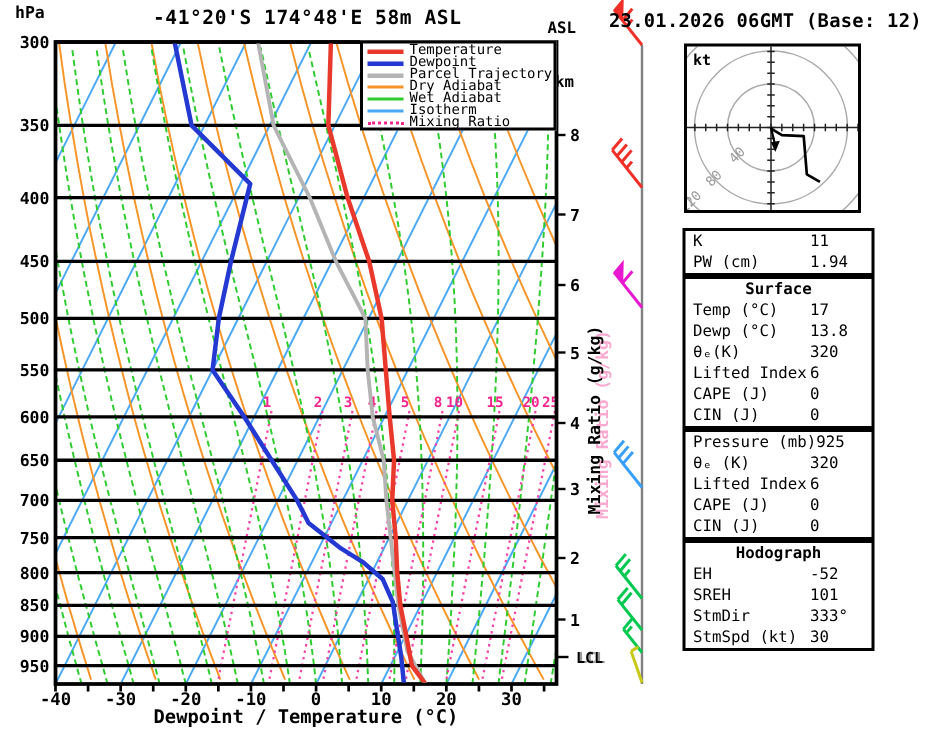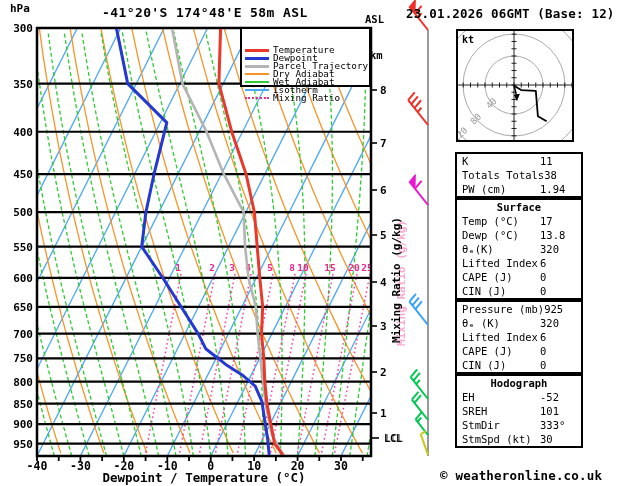--- a/index.html
+++ b/index.html
@@ -6,21 +6,21 @@
   #app{position:relative;width:629px;height:486px;background:#fff;overflow:hidden;
        font-family:"DejaVu Sans Mono","Liberation Mono",monospace;color:#000;}
   #chart-svg{position:absolute;left:0;top:0;}
   .hdr{position:absolute;white-space:pre;}
   .hpa{left:10px;top:2px;font-size:11px;font-weight:bold;}
   .title{left:54px;top:5px;font-size:13px;font-weight:bold;letter-spacing:0.4px;margin-left:48px;}
   .km{left:370px;top:1px;font-size:10.5px;font-weight:bold;margin-top:48px;}
   .asl{left:365px;top:13px;font-size:10.5px;font-weight:bold;}
   .date{left:406px;top:6px;font-size:12.5px;font-weight:bold;letter-spacing:0.2px;text-align:center;}
   #legend{position:absolute;left:240px;top:27px;width:131px;height:60px;background:#fff;
-          border:2px solid #000;box-sizing:border-box;z-index:3;padding:17px 0 0 3px;}
+          border:2px solid #000;box-sizing:border-box;z-index:3;padding:1px 0 0 3px;}
   .lgrow{display:flex;align-items:center;height:8px;}
   .lgswatch{width:24px;margin-right:4px;border-top-width:3px;border-top-style:solid;height:0;flex:0 0 24px;}
   .lgthin{border-top-width:2px;}
   .lgdot{border-top-style:dotted;}
   .lglabel{font-size:9.3px;line-height:8px;white-space:pre;}
   #tables{position:absolute;left:455px;top:152px;width:128px;z-index:2;}
   .tbox{border:2px solid #000;background:#fff;box-sizing:border-box;}
   .thead{text-align:center;font-size:10.5px;line-height:14px;font-weight:bold;white-space:pre;}
   .trow{display:flex;padding:0 5px;font-size:10.5px;line-height:14px;}
   .tlbl{flex:1;white-space:pre;}
@@ -353,24 +353,20 @@
         <span class="lglabel">Mixing Ratio</span>
       </div>
     </div>
   <div id="tables">
       <div class="tbox">
         <div class="trow">
           <span class="tlbl">K</span>
           <span class="tval">11</span>
         </div>
         <div class="trow">
-          <span class="tlbl">Totals Totals</span>
-          <span class="tval">38</span>
-        </div>
-        <div class="trow">
           <span class="tlbl">PW (cm)</span>
           <span class="tval">1.94</span>
         </div>
       </div>
       <div class="tbox">
         <div class="thead">Surface</div>
         <div class="trow">
           <span class="tlbl">Temp (°C)</span>
           <span class="tval">17</span>
         </div>
@@ -430,14 +426,13 @@
         <div class="trow">
           <span class="tlbl">StmDir</span>
           <span class="tval">333°</span>
         </div>
         <div class="trow">
           <span class="tlbl">StmSpd (kt)</span>
           <span class="tval">30</span>
         </div>
       </div>
     </div>
-  <div id="footer">© weatheronline.co.uk</div>
 </div>
 
 </body></html>

